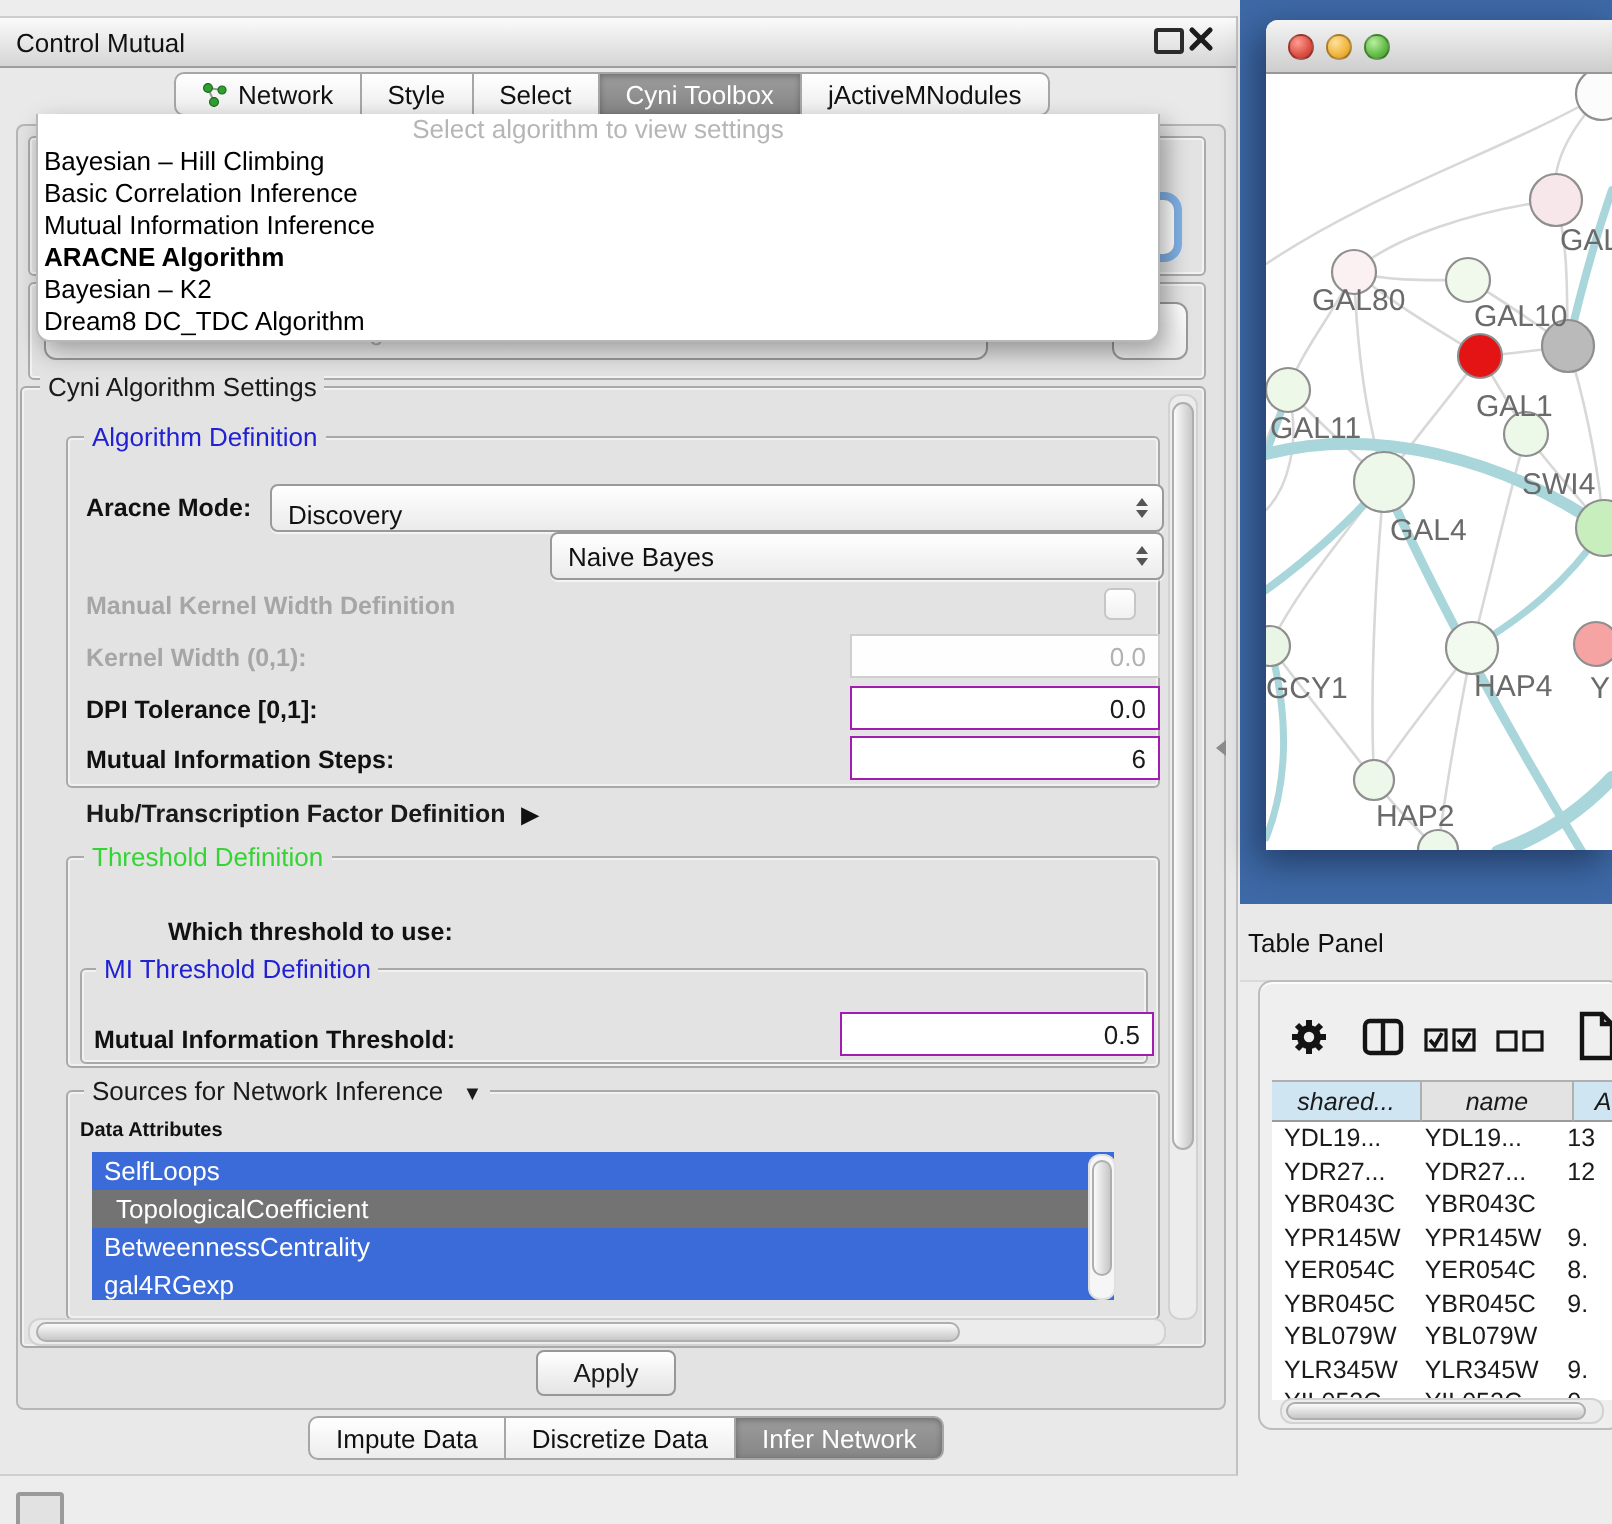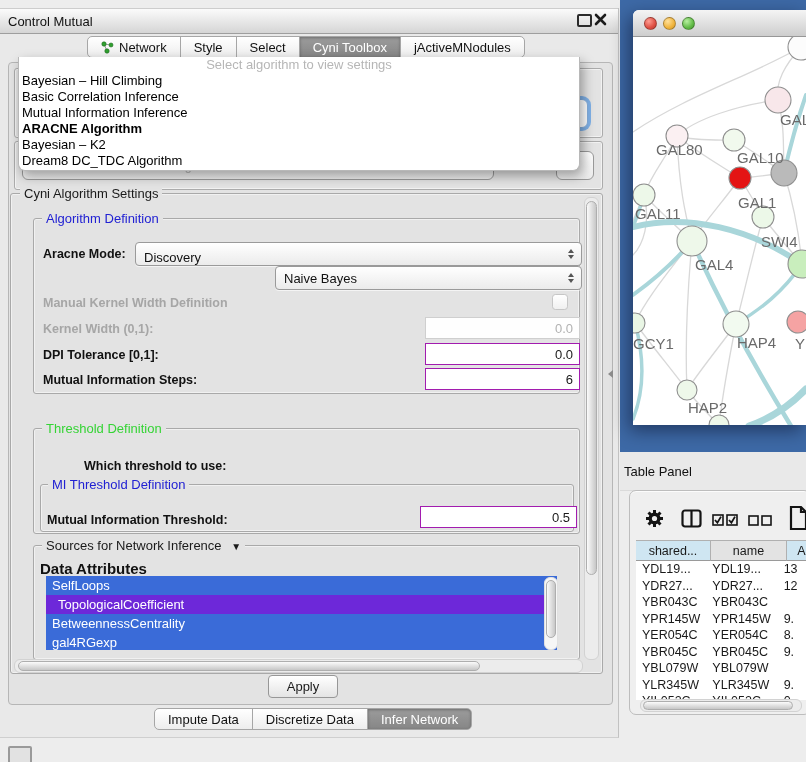--- a/index.html
+++ b/index.html
@@ -73,21 +73,21 @@
   .tl.g{left:49px;background:radial-gradient(circle at 35% 30%,#b8f0a0,#62bb47 60%,#47962f);}
   .netcanvas{position:absolute;left:0;top:27px;width:173px;height:389px;background:#fff;}
   .node-label{font-family:"Liberation Sans",sans-serif;font-size:15px;fill:#6a6a6a;}
   
   .tp-bar{left:620px;top:452px;width:186px;height:38px;background:#e9e9e9;display:flex;align-items:center;border-bottom:1px solid #dadada;}
   .tp-bar .t{margin-left:4px;font-size:13px;color:#111;}
   .tp-card{left:629px;top:490px;width:180px;height:223px;background:#efefef;border:1px solid #bdbdbd;border-radius:7px;
            box-shadow:inset 0 1px 0 rgba(255,255,255,.8);z-index:2;}
   .thead-row{left:636px;top:540px;height:21px;display:flex;z-index:4;font-size:12.5px;}
   .th{border-right:1px solid #b0b0b0;border-top:1px solid #b0b0b0;border-bottom:1px solid #9a9a9a;
-      display:flex;align-items:center;justify-content:center;background:#e3e3e3;box-sizing:border-box;}
+      display:flex;align-items:center;justify-content:center;background:#e3e3e3;box-sizing:border-box;font-style:italic;}
   .th.sel{background:#cfe6f2;}
   .tbody{left:636px;top:561px;width:170px;height:139px;overflow:hidden;z-index:4;background:#fff;}
   .trow{display:flex;height:16.5px;align-items:center;font-size:12.5px;}
   .trow .c{padding-left:6px;box-sizing:border-box;white-space:nowrap;overflow:hidden;}
   
   .divider-grip{left:608px;top:370px;width:0;height:0;border-top:4px solid transparent;border-bottom:4px solid transparent;
                 border-right:5px solid #8b8b8b;z-index:4;}
   .mini-icon{left:8px;top:746px;width:20px;height:15px;border:2px solid #9a9a9a;border-radius:2px;background:#e2e2e2;}
   .bottom-tabs{left:155px;top:708px;height:22px;display:flex;z-index:11;}
 </style>
@@ -349,41 +349,44 @@
 
   <div class="abs blab dis" style="left:43px;top:322px;">Kernel Width (0,1):</div>
   <div class="abs field dis" style="left:425px;top:317px;width:141px;height:20px;">0.0</div>
 
   <div class="abs blab" style="left:43px;top:348px;">DPI Tolerance [0,1]:</div>
   <div class="abs field" style="left:425px;top:343px;width:141px;height:20px;">0.0</div>
 
   <div class="abs blab" style="left:43px;top:373px;">Mutual Information Steps:</div>
   <div class="abs field" style="left:425px;top:368px;width:141px;height:20px;">6</div>
 
+  <div class="abs hub-row" style="left:43px;top:400px;">
+    <span>Hub/Transcription Factor Definition</span><span class="arr">▶</span>
+  </div>
 
   <div class="abs group" style="left:33px;top:428px;width:545px;height:104px;"></div>
   <div class="gtitle" style="left:42px;top:421px;color:#35d435;">Threshold Definition</div>
 
   <div class="abs blab" style="left:84px;top:459px;">Which threshold to use:</div>
 
   <div class="abs group" style="left:40px;top:484px;width:532px;height:46px;"></div>
   <div class="gtitle" style="left:48px;top:477px;color:#2121d3;">MI Threshold Definition</div>
   <div class="abs blab" style="left:47px;top:513px;">Mutual Information Threshold:</div>
   <div class="abs field" style="left:420px;top:506px;width:143px;height:20px;">0.5</div>
 
   <div class="abs group" style="left:33px;top:545px;width:545px;height:113px;"></div>
   <div class="gtitle" style="left:42px;top:538px;">
     <span>Sources for Network Inference</span>
     <span style="font-size:10px;margin-left:6px;">▼</span>
   </div>
-  <div class="abs blab" style="left:40px;top:560px;font-size:15px;">Data Attributes</div>
+  <div class="abs blab" style="left:40px;top:560px;font-size:10px;">Data Attributes</div>
 
   <div class="abs attr-list" style="left:46px;top:576px;width:511px;height:74px;" id="attr-list">
       <div class="attr-item" style="background: rgb(58, 107, 216);">SelfLoops</div>
-      <div class="attr-item" style="background: #6d28d9; padding-left: 12px;">TopologicalCoefficient</div>
+      <div class="attr-item" style="background: #737373; padding-left: 12px;">TopologicalCoefficient</div>
       <div class="attr-item" style="background: rgb(58, 107, 216);">BetweennessCentrality</div>
       <div class="attr-item" style="background: rgb(58, 107, 216);">gal4RGexp</div>
     </div>
   <div class="abs sb-track" style="left:544px;top:577px;width:12px;height:71px;background:#f6f6f6;border-color:#e0e0e0;">
     <div class="sb-thumb" style="left:1px;top:2px;width:8px;height:56px;"></div>
   </div>
 
   <div class="abs button" style="left:268px;top:675px;width:68px;height:21px;">Apply</div>
 
   <div class="bottom-tabs abs" id="bottom-tabs">

